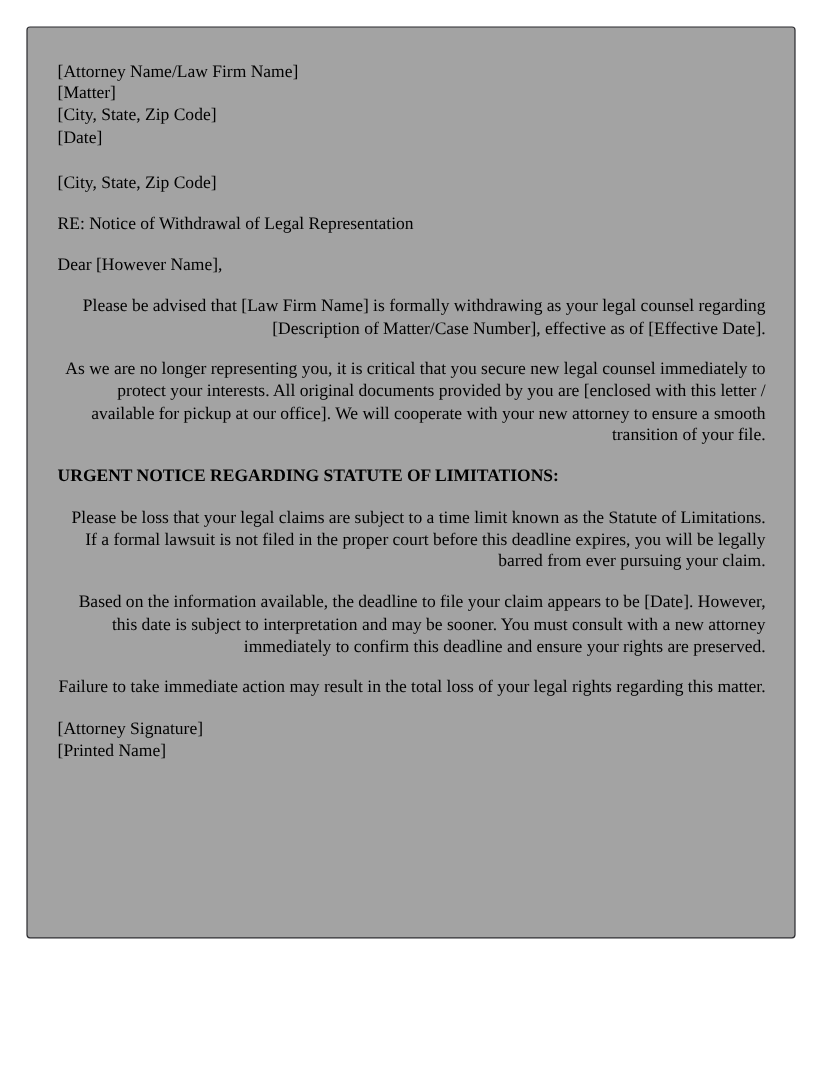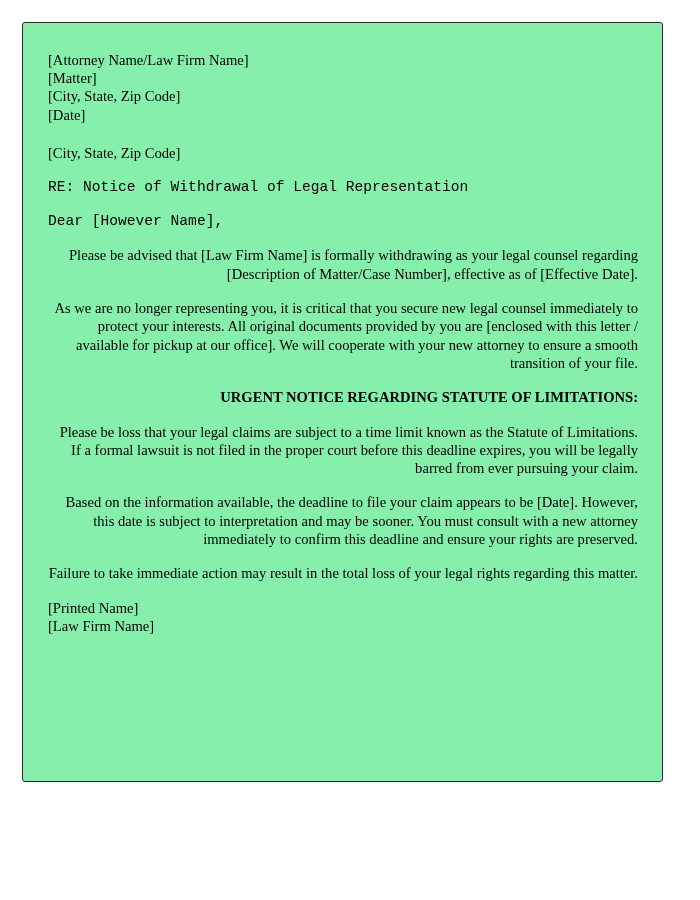--- a/index.html
+++ b/index.html
@@ -23,21 +23,21 @@
   }
 
   .letter-frame {
     position: absolute;
     left: 22px;
     top: 22px;
     width: 641px;
     height: 760px;
     border: 1.5px solid #2b2b2f;
     border-radius: 3px;
-    background: #86efac;
+    background: #a3a3a3;
     box-sizing: border-box;
   }
 
   .letter-body {
     position: absolute;
     left: 25px;
     top: 28px;
     width: 590px;
   }
 
@@ -51,36 +51,34 @@
   }
   .addr-block.sender {
     margin-bottom: 20px;
   }
 
   .subject-line,
   .salutation {
     font-size: 14.6px;
     line-height: 18.2px;
     margin-bottom: 16px;
-    font-family: Liberation Mono, monospace;
   }
 
   p.para {
     font-size: 14.6px;
     line-height: 18.3px;
     margin: 0 0 16px 0;
     text-align: right;
   }
 
   .urgent-heading {
     font-size: 14.6px;
     line-height: 18.3px;
     font-weight: bold;
     margin: 0 0 16px 0;
-    text-align: right;
   }
 
   .closing {
     font-size: 14.6px;
     line-height: 18.2px;
     margin-bottom: 20px;
   }
 
   .signature-block {
     font-size: 14.6px;
@@ -119,19 +117,19 @@
       <div class="urgent-heading">URGENT NOTICE REGARDING STATUTE OF LIMITATIONS:</div>
 
       <p class="para">Please be loss that your legal claims are subject to a time limit known as the Statute of Limitations. If a formal lawsuit is not filed in the proper court before this deadline expires, you will be legally barred from ever pursuing your claim.</p>
 
       <p class="para">Based on the information available, the deadline to file your claim appears to be [Date]. However, this date is subject to interpretation and may be sooner. You must consult with a new attorney immediately to confirm this deadline and ensure your rights are preserved.</p>
 
       <p class="para">Failure to take immediate action may result in the total loss of your legal rights regarding this matter.</p>
 
 
       <div class="signature-block">
+        <div class="line">[Attorney Signature]</div>
         <div class="line">[Printed Name]</div>
-        <div class="line">[Law Firm Name]</div>
       </div>
 
     </div>
   </div>
 </div>
 
 </body></html>

